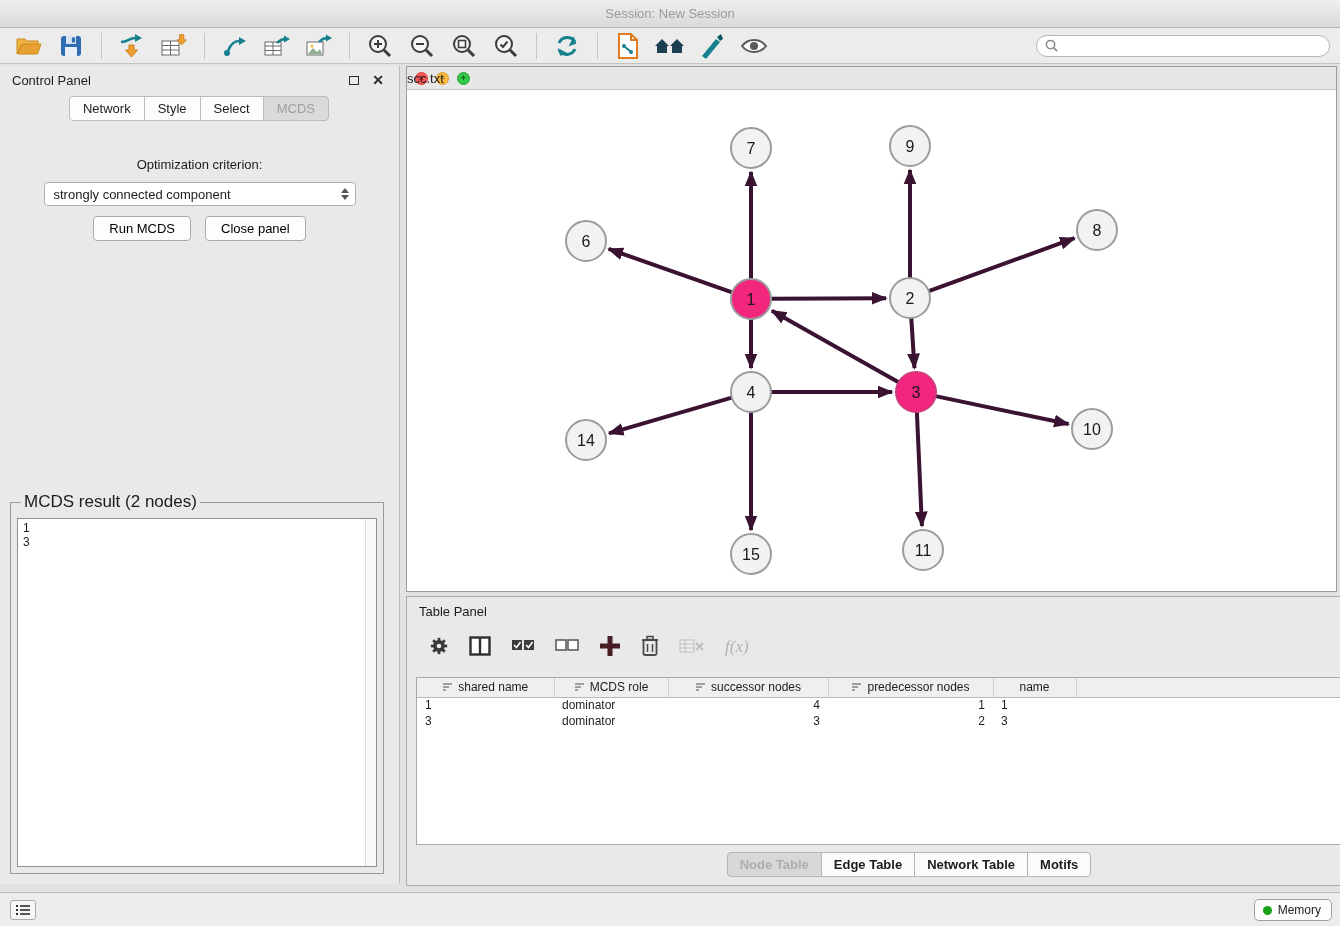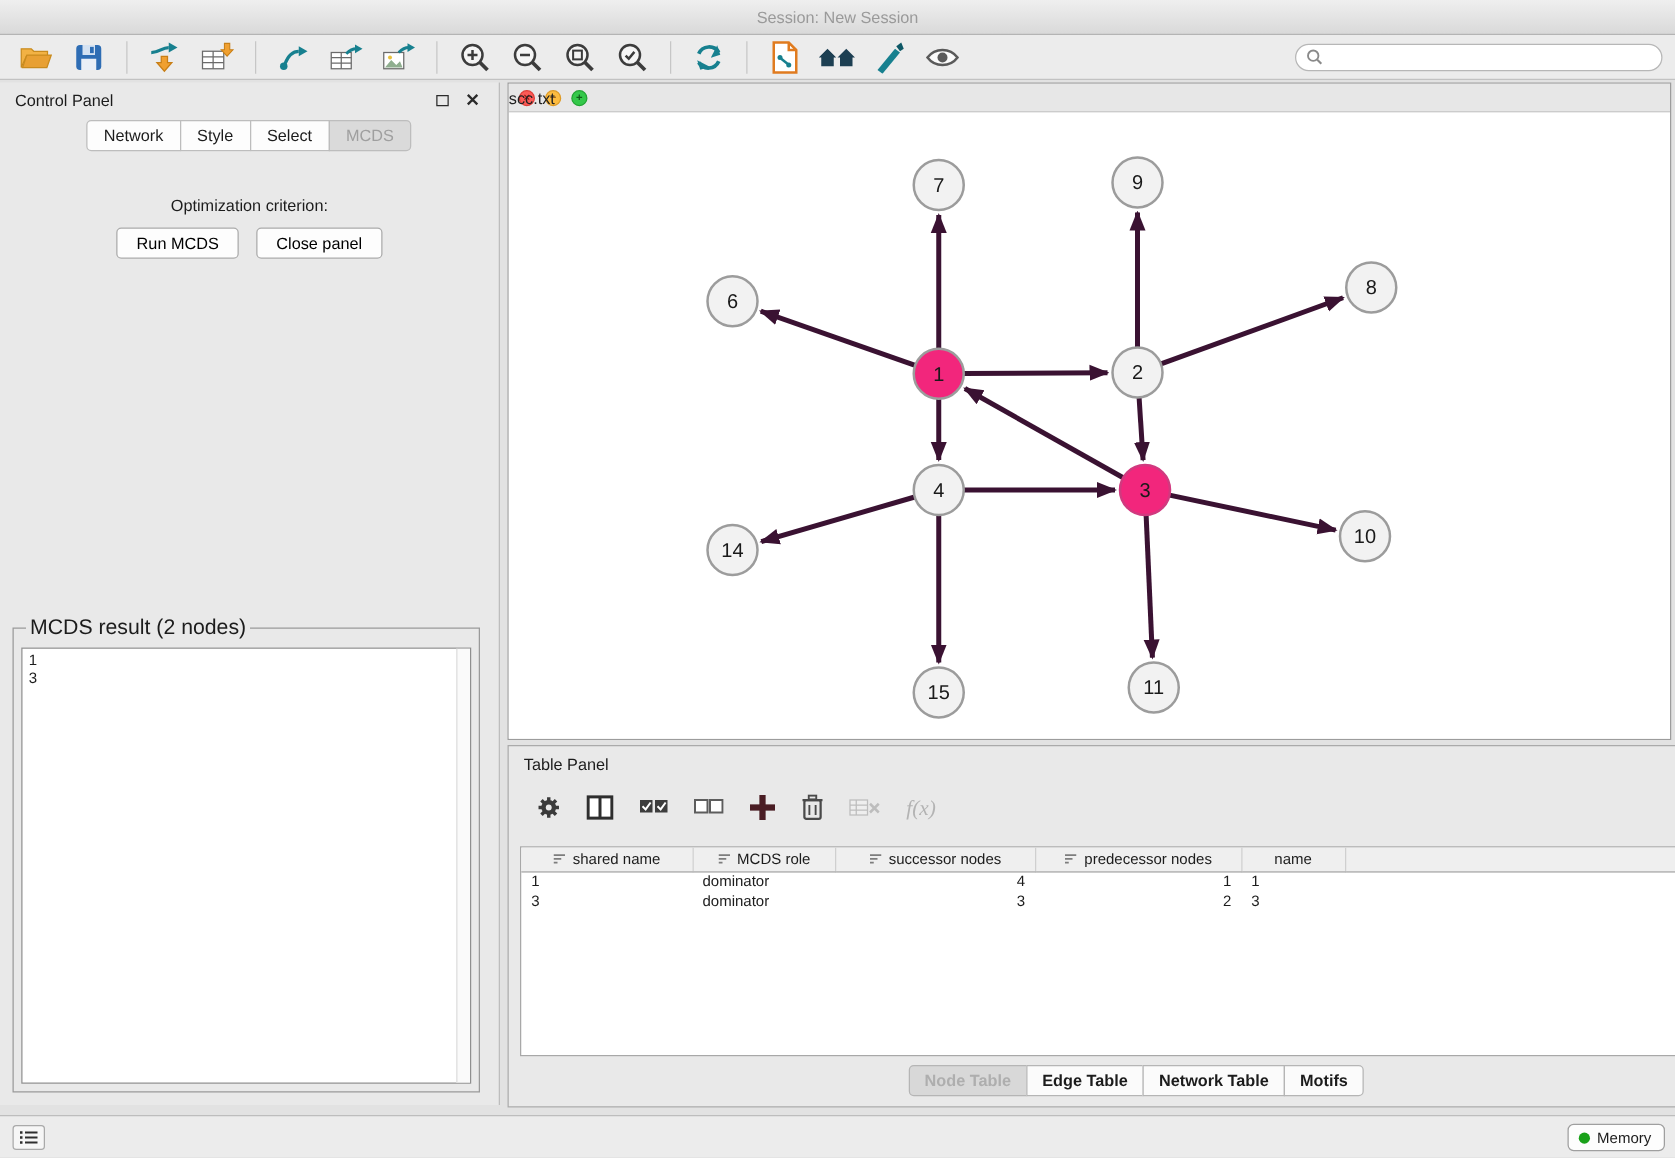--- a/index.html
+++ b/index.html
@@ -244,20 +244,28 @@
         <span class="xico">✕</span>
       </span>
   </div>
   <div class="tabsrow">
     <div class="tab">Network</div>
     <div class="tab">Style</div>
     <div class="tab">Select</div>
     <div class="tab active">MCDS</div>
   </div>
   <div class="optlabel">Optimization criterion:</div>
+  <div class="selectbox">
+    <span>strongly connected component</span>
+    <span class="grow"></span>
+    <span class="updown">
+        <span class="tri-up"></span>
+        <span class="tri-dn"></span>
+      </span>
+  </div>
   <div class="btnrow">
     <button class="pbtn">Run MCDS</button>
     <button class="pbtn">Close panel</button>
   </div>
   <fieldset class="resultbox">
     <legend>MCDS result (2 nodes)</legend>
     <div class="result-list">
       <div>1</div>
       <div>3</div>
       <div class="sb"></div>

